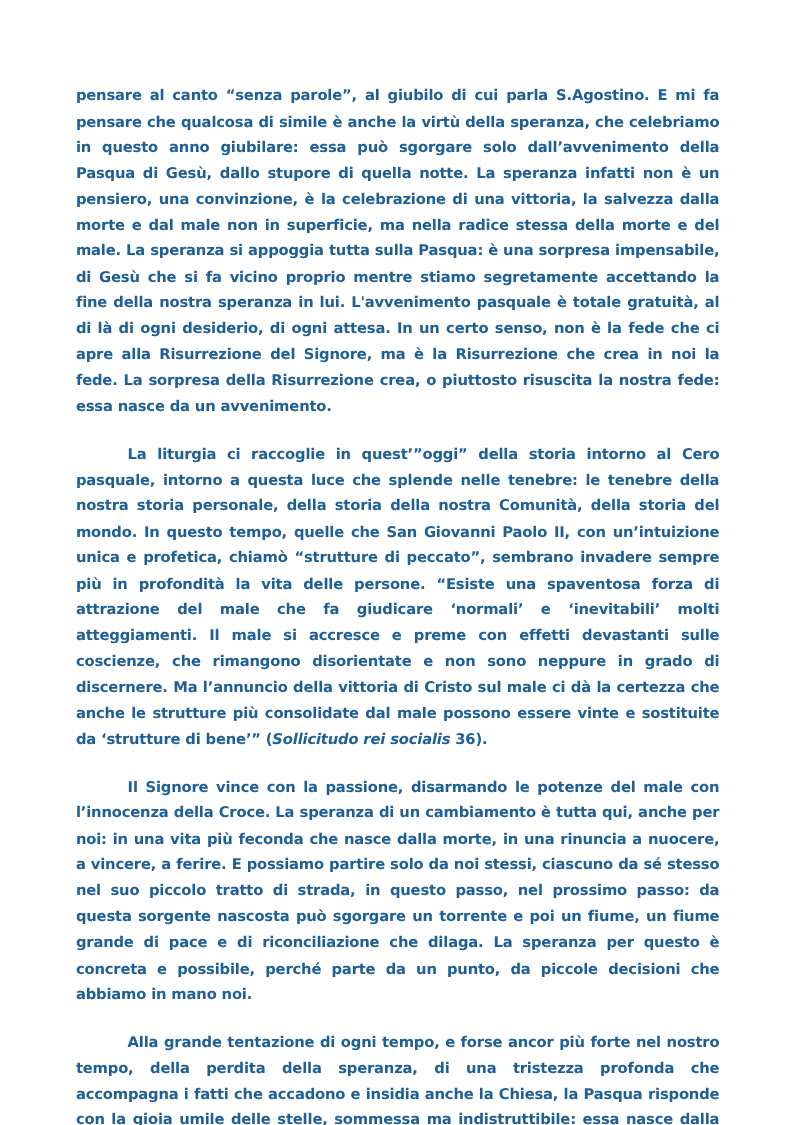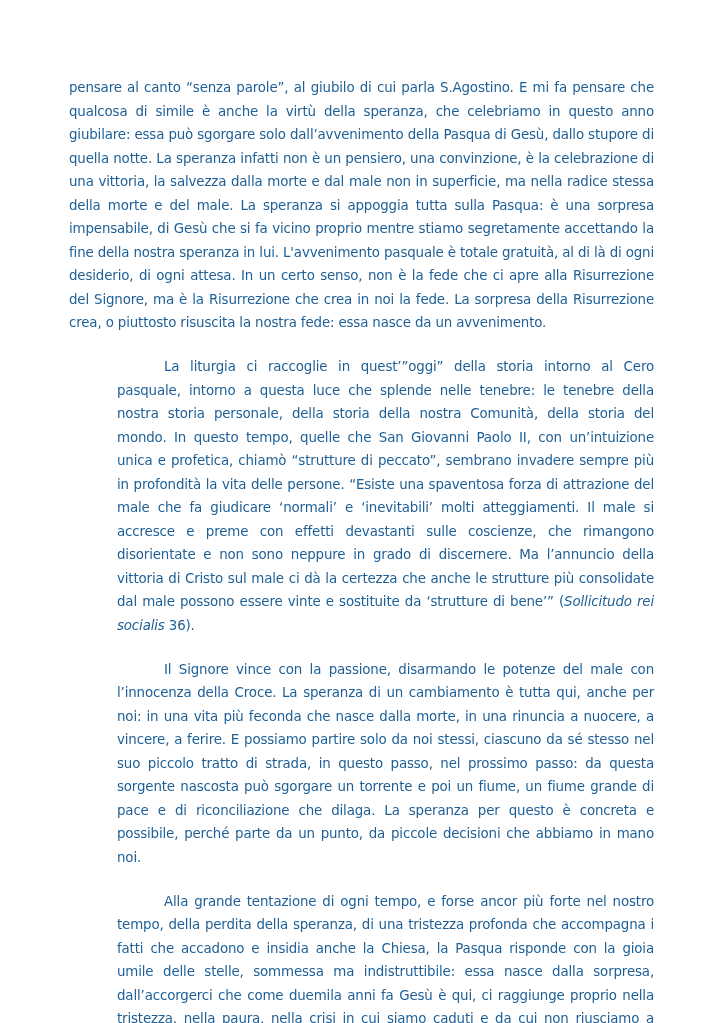--- a/index.html
+++ b/index.html
@@ -9,22 +9,22 @@
     left: 69px;
     top: 76px;
     width: 585px;
     font-family: "DejaVu Sans", sans-serif;
     font-size: 13.4px;
     line-height: 23.55px;
     color: #1d5f96;
     text-align: justify;
     letter-spacing: -0.15px;
   }
-  .para { margin: 0; }
-  .para + .para { margin-top: 20px; margin-left: 48px; }
+  .para { margin: 0; font-weight: bold; }
+  .para + .para { margin-top: 20px; }
   .para.indent { text-indent: 47px; }
   .para em { font-style: italic; }
 </style>
 </head>
 <body style="background: rgb(255, 255, 255);">
 
 <div class="page" style="color: rgb(29, 95, 150);">
   <p class="para">
     <span>pensare al canto “senza parole”, al giubilo di cui parla S.Agostino. E mi fa pensare che qualcosa di simile è anche la virtù della speranza, che celebriamo in questo anno giubilare: essa può sgorgare solo dall’avvenimento della Pasqua di Gesù, dallo stupore di quella notte. La speranza infatti non è un pensiero, una convinzione, è la celebrazione di una vittoria, la salvezza dalla morte e dal male non in superficie, ma nella radice stessa della morte e del male. La speranza si appoggia tutta sulla Pasqua: è una sorpresa impensabile, di Gesù che si fa vicino proprio mentre stiamo segretamente accettando la fine della nostra speranza in lui. L'avvenimento pasquale è totale gratuità, al di là di ogni desiderio, di ogni attesa. In un certo senso, non è la fede che ci apre alla Risurrezione del Signore, ma è la Risurrezione che crea in noi la fede. La sorpresa della Risurrezione crea, o piuttosto risuscita la nostra fede: essa nasce da un avvenimento.</span>
   </p>

